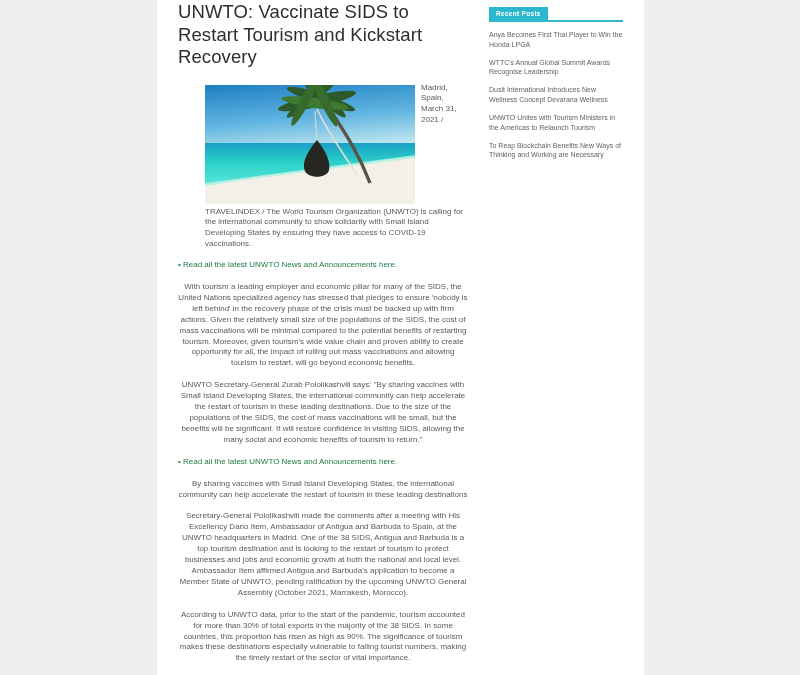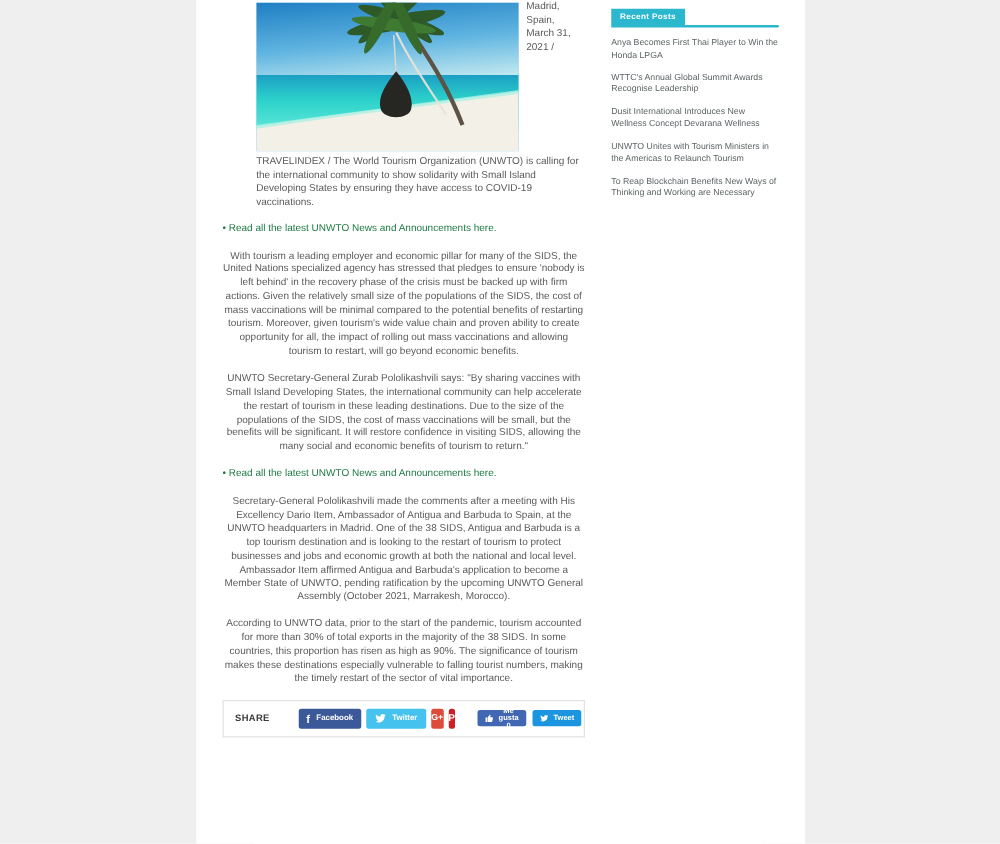--- a/index.html
+++ b/index.html
@@ -83,20 +83,21 @@
   }
 </style>
 </head>
 <body>
 
 <div class="page-card">
   <div class="columns">
 
     <div class="main-col">
 
+      <h1 class="article-title">UNWTO: Vaccinate SIDS to Restart Tourism and Kickstart Recovery</h1>
 
       <div class="article-body">
         <div class="intro-block">
           <div class="hero-figure">
             <svg width="210" height="119" viewBox="0 0 210 119">
               <defs>
                 <linearGradient id="sky" x1="0" y1="0" x2="0.25" y2="1">
                   <stop offset="0" stop-color="#1f7fc4"></stop>
                   <stop offset="0.55" stop-color="#5fb4e0"></stop>
                   <stop offset="1" stop-color="#bfe7f0"></stop>
@@ -130,20 +131,21 @@
           <div class="clear"></div>
         </div>
 
         <a class="green-link">• Read all the latest UNWTO News and Announcements here.</a>
 
         <p class="body-par">With tourism a leading employer and economic pillar for many of the SIDS, the United Nations specialized agency has stressed that pledges to ensure 'nobody is left behind' in the recovery phase of the crisis must be backed up with firm actions. Given the relatively small size of the populations of the SIDS, the cost of mass vaccinations will be minimal compared to the potential benefits of restarting tourism. Moreover, given tourism's wide value chain and proven ability to create opportunity for all, the impact of rolling out mass vaccinations and allowing tourism to restart, will go beyond economic benefits.</p>
         <p class="body-par quote-par">UNWTO Secretary-General Zurab Pololikashvili says: "By sharing vaccines with Small Island Developing States, the international community can help accelerate the restart of tourism in these leading destinations. Due to the size of the populations of the SIDS, the cost of mass vaccinations will be small, but the benefits will be significant. It will restore confidence in visiting SIDS, allowing the many social and economic benefits of tourism to return."</p>
 
         <a class="green-link">• Read all the latest UNWTO News and Announcements here.</a>
 
+        <p class="body-par">By sharing vaccines with Small Island Developing States, the international community can help accelerate the restart of tourism in these leading destinations</p>
         <p class="body-par">Secretary-General Pololikashvili made the comments after a meeting with His Excellency Dario Item, Ambassador of Antigua and Barbuda to Spain, at the UNWTO headquarters in Madrid. One of the 38 SIDS, Antigua and Barbuda is a top tourism destination and is looking to the restart of tourism to protect businesses and jobs and economic growth at both the national and local level. Ambassador Item affirmed Antigua and Barbuda's application to become a Member State of UNWTO, pending ratification by the upcoming UNWTO General Assembly (October 2021, Marrakesh, Morocco).</p>
         <p class="body-par">According to UNWTO data, prior to the start of the pandemic, tourism accounted for more than 30% of total exports in the majority of the 38 SIDS. In some countries, this proportion has risen as high as 90%. The significance of tourism makes these destinations especially vulnerable to falling tourist numbers, making the timely restart of the sector of vital importance.</p>
       </div>
 
       <div class="share-box">
         <span class="share-label">SHARE</span>
 
         <button class="share-btn btn-facebook">
           <span class="s-icon" style="font-size:9px;font-weight:bold;">f</span>
           <span>Facebook</span>

